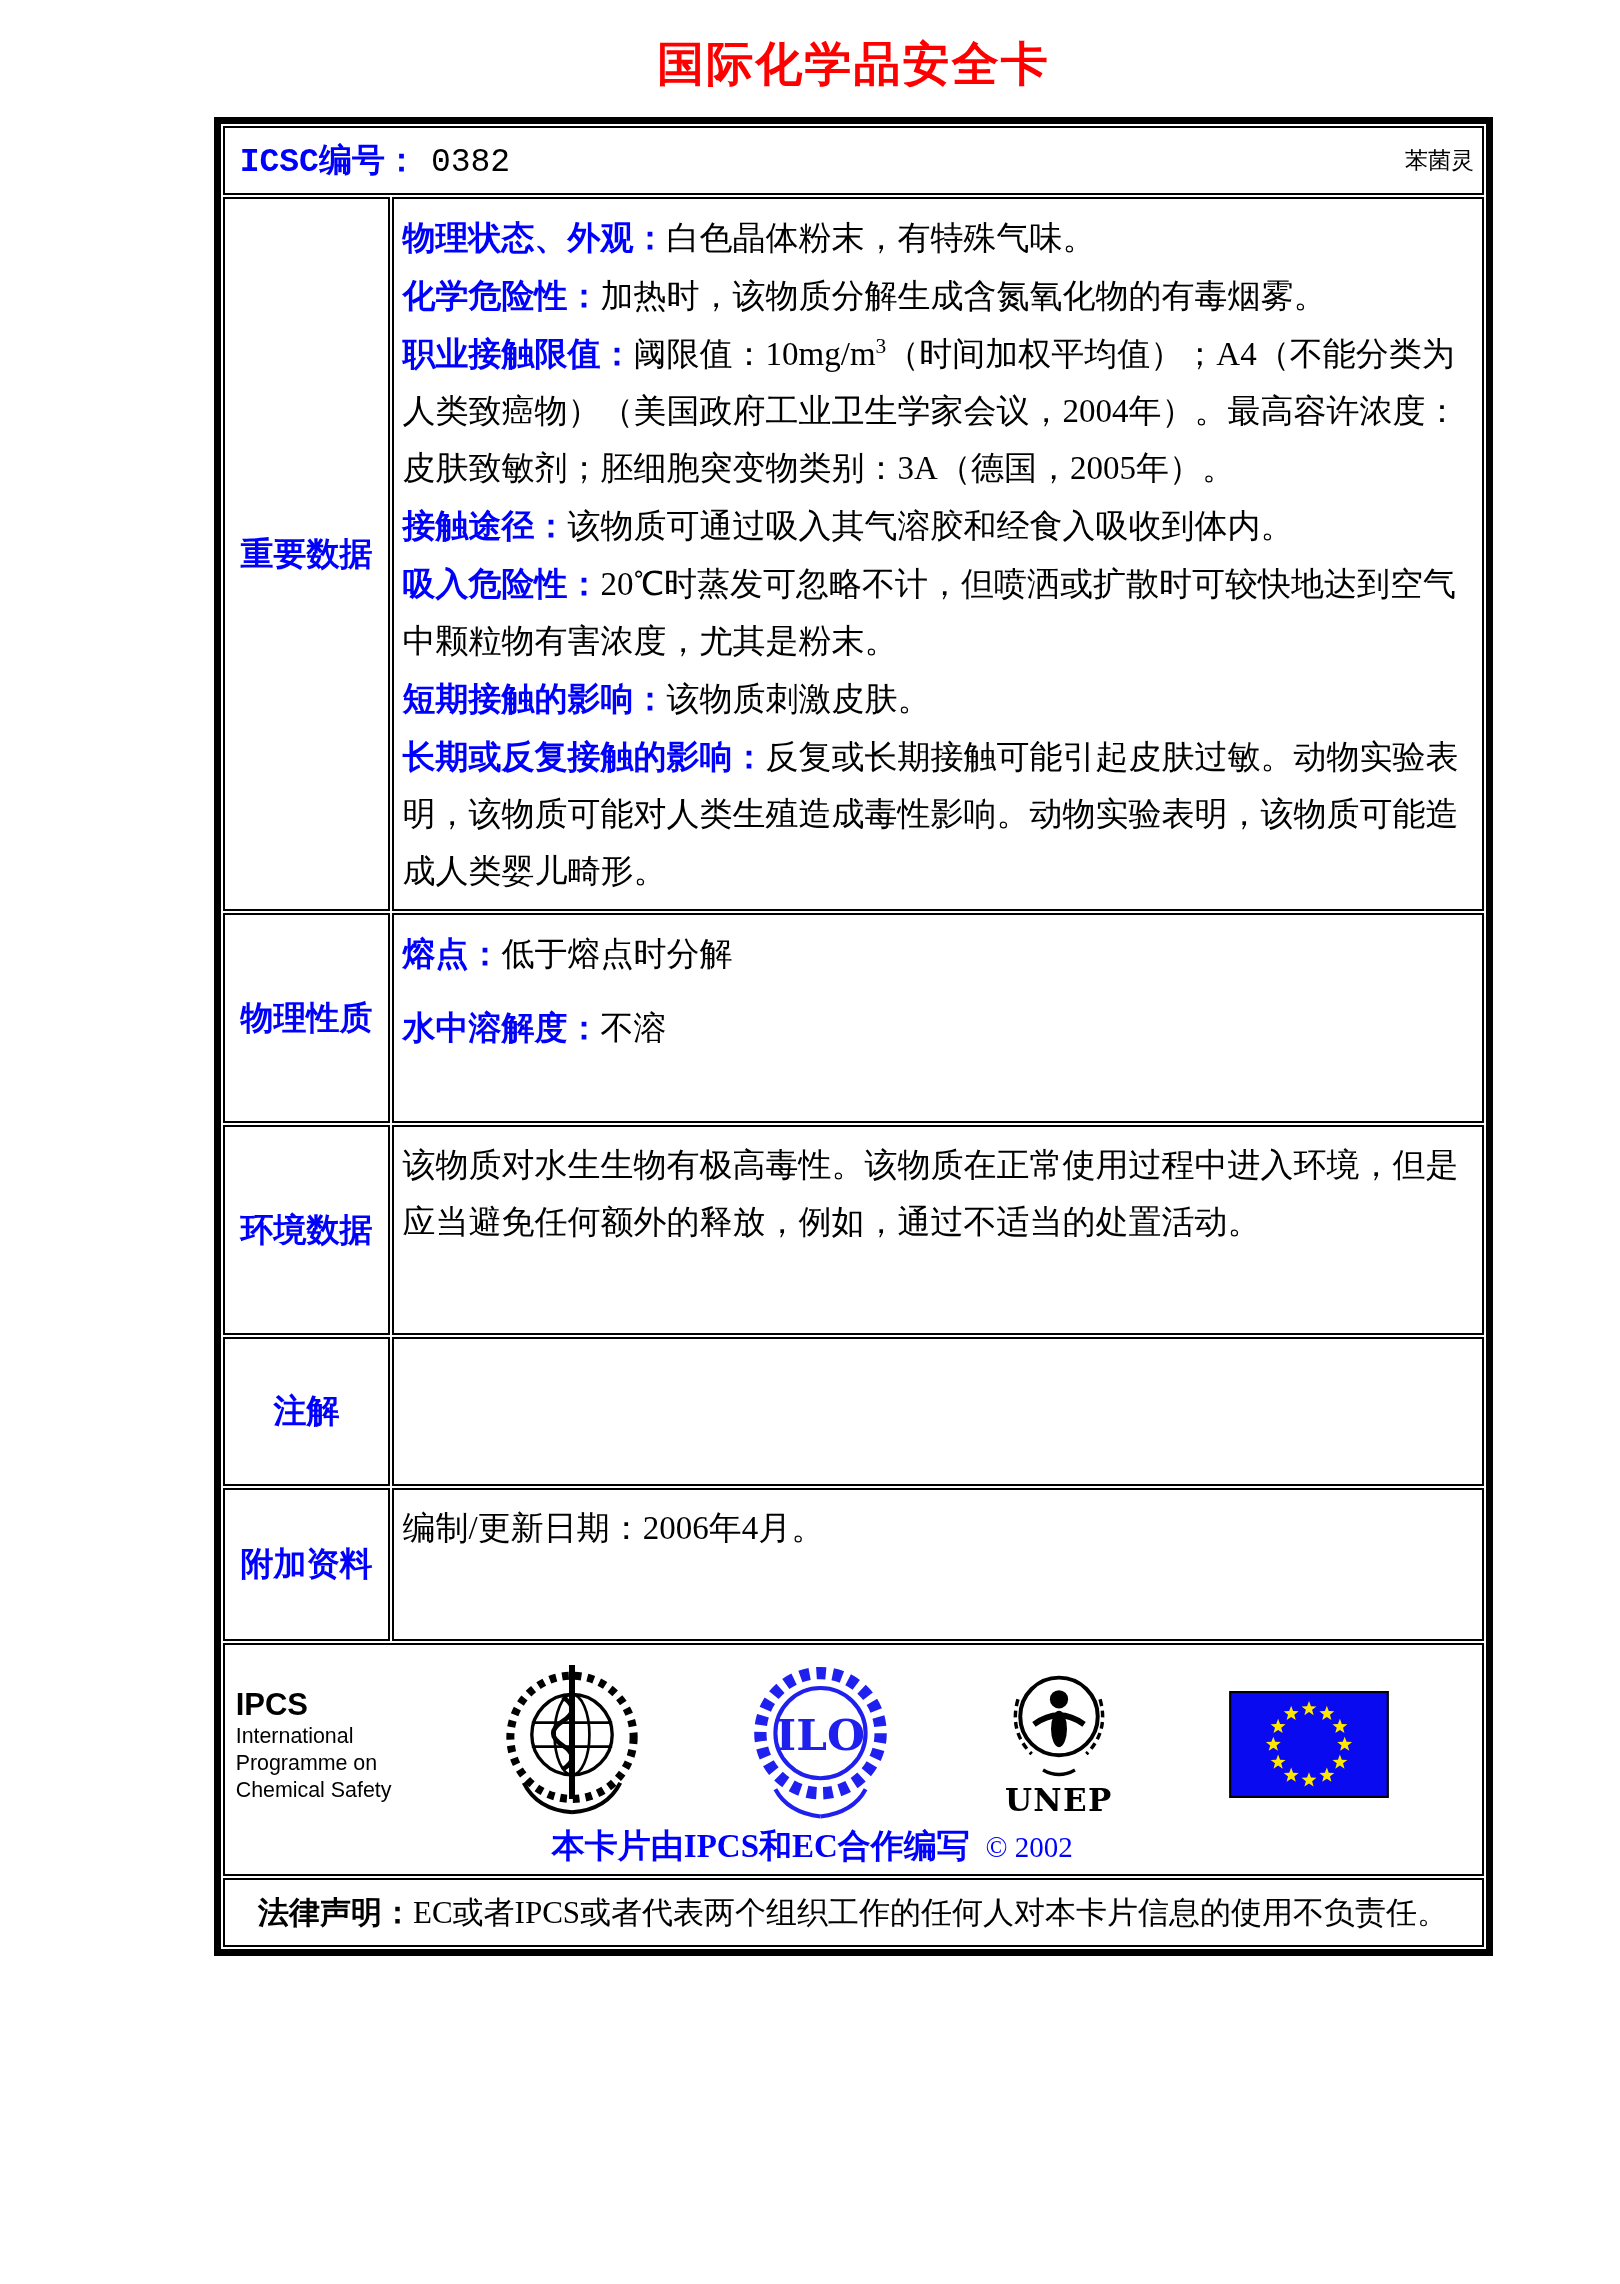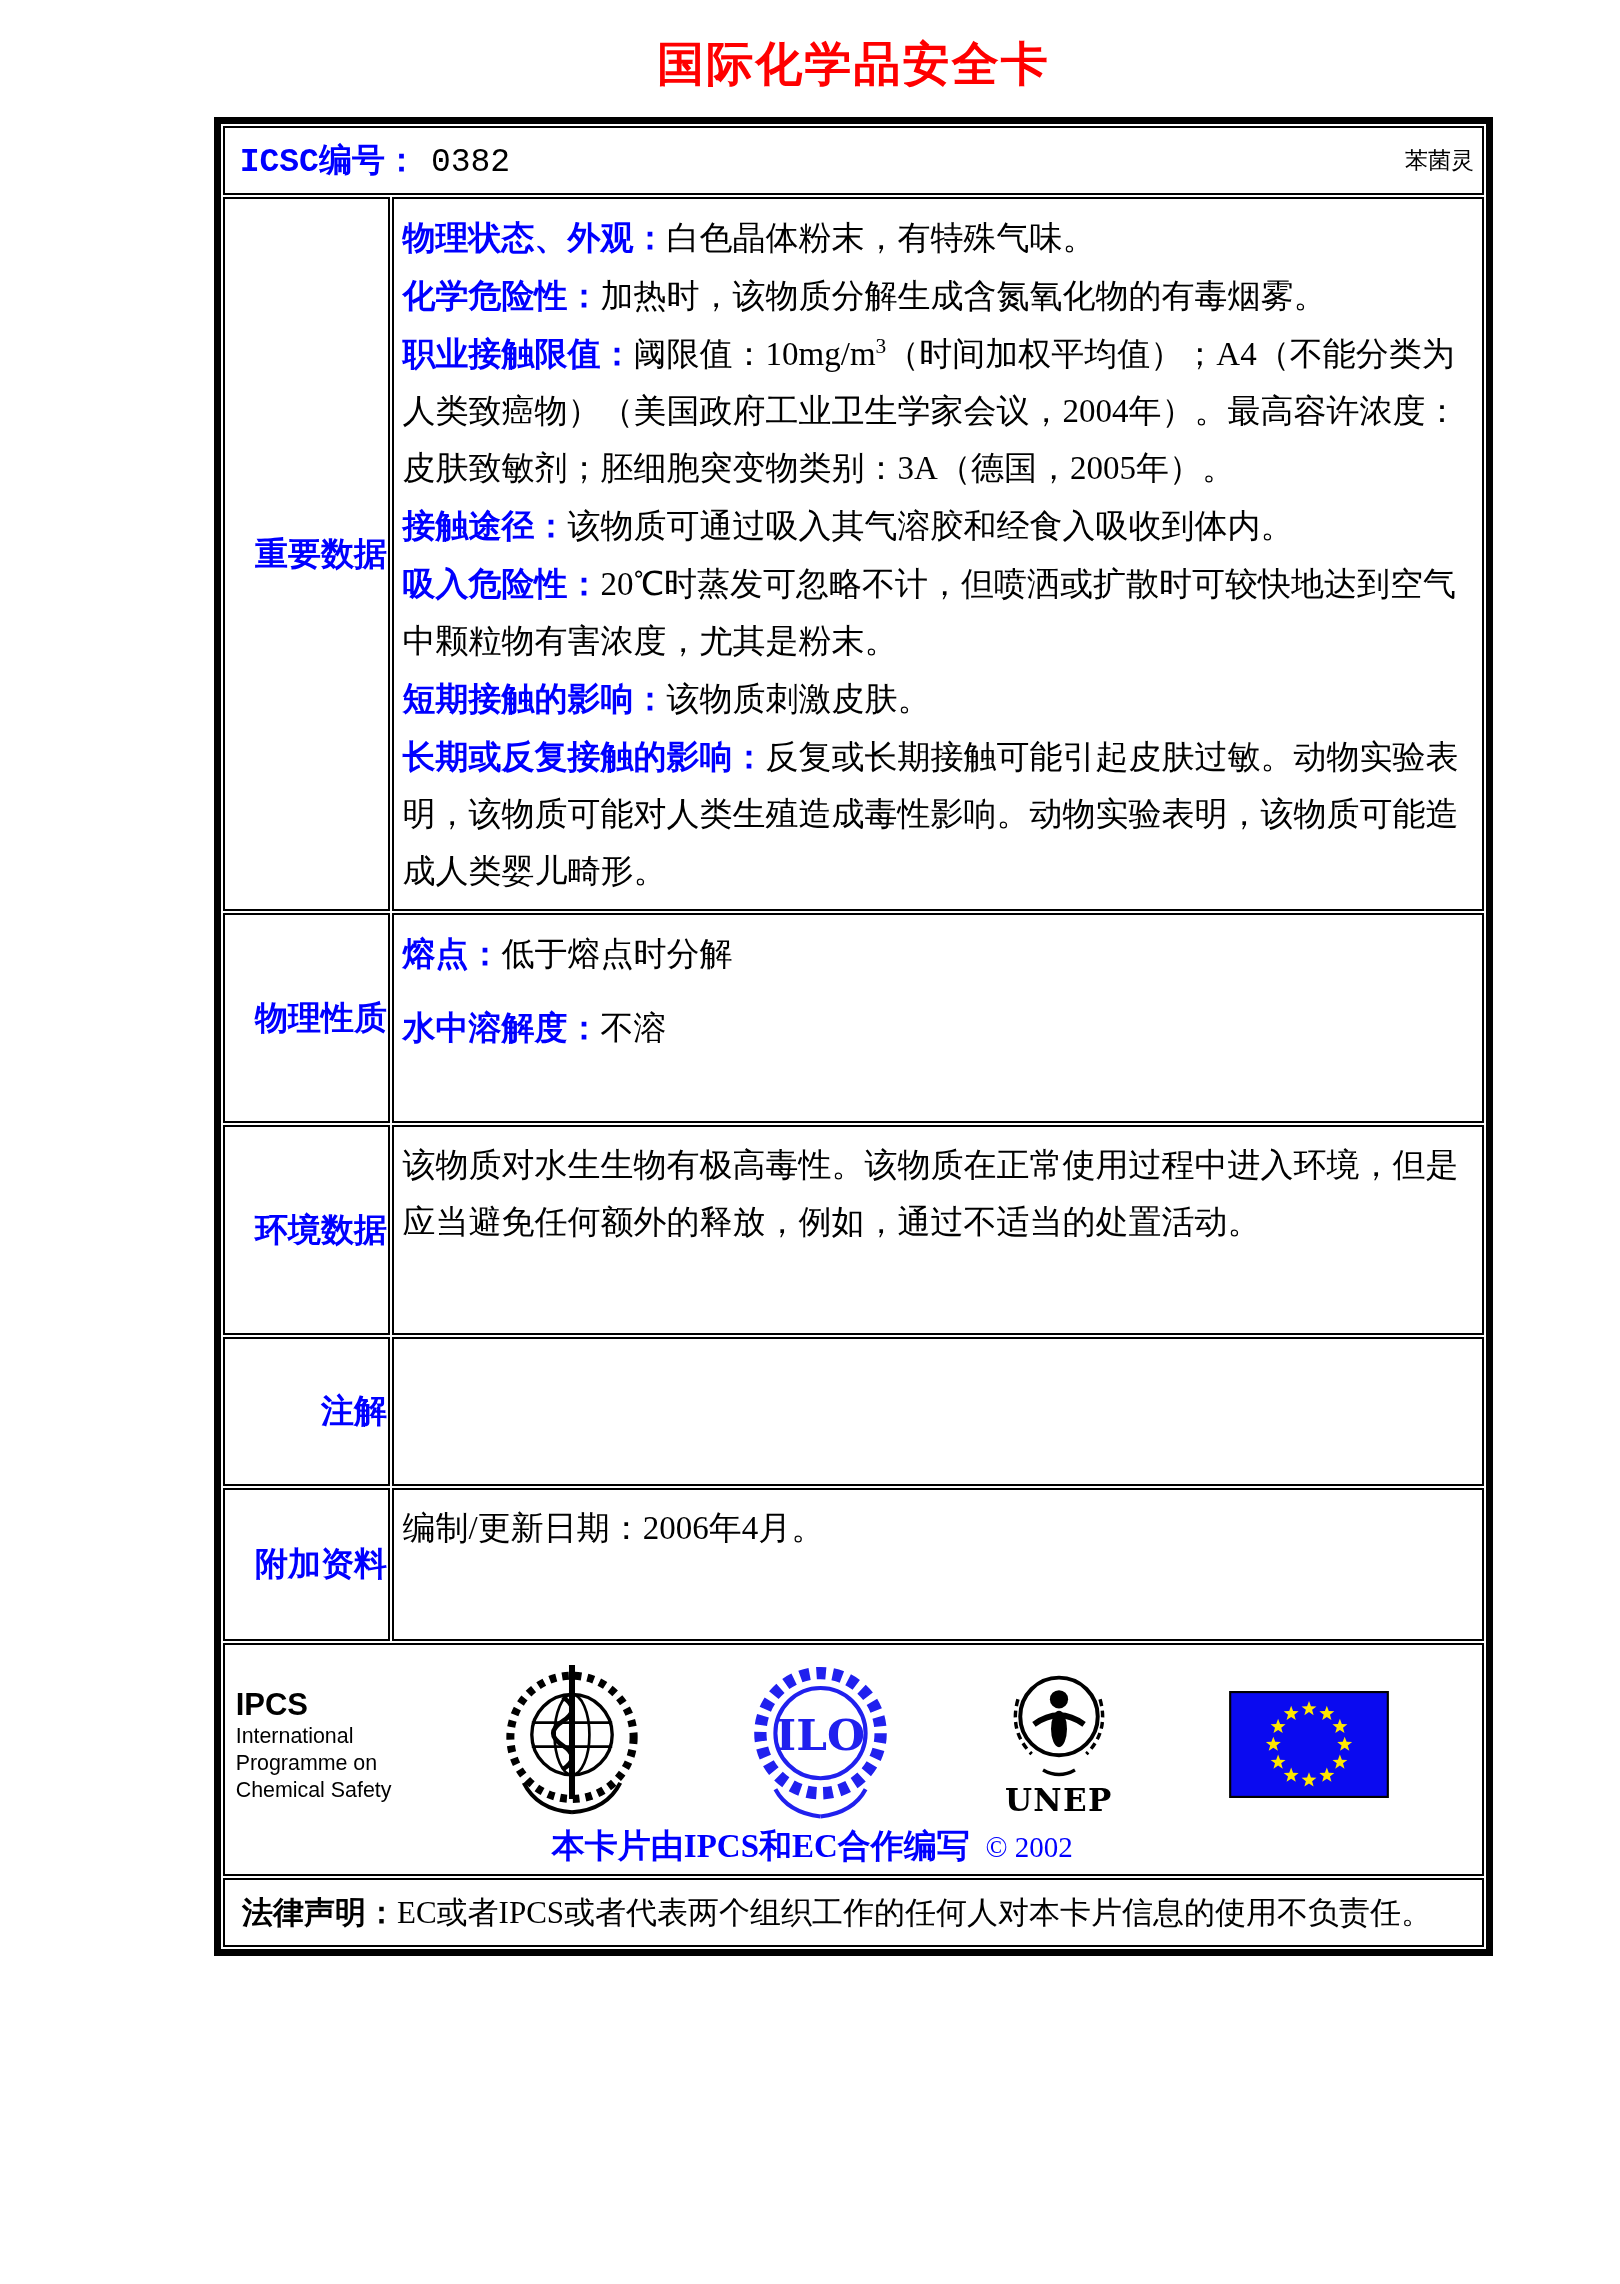--- a/index.html
+++ b/index.html
@@ -42,21 +42,21 @@
   }
   .icsc-number {
     color:#000; font-family:"Liberation Mono", monospace;
     font-size:33px; margin-left:13px;
   }
   .chem-name { color:#000; font-size:23px; }
 
   
   td.lbl {
     width:161px;
-    text-align:right; vertical-align:middle;
+    text-align:center; vertical-align:middle;
     color:#0000ff; font-weight:bold;
     font-size:33px;
     font-family:"Liberation Sans", sans-serif;
   }
 
   
   td.content {
     padding:10px 11.4px 7.1px 8.6px;
     font-size:33px;
     line-height:57px;
@@ -92,21 +92,21 @@
   .eu-flag { margin-top:8.6px; }
   .logos-caption {
     text-align:center; margin-top:1.4px;
     color:#0000ff;
   }
   .caption-main { font-weight:bold; font-size:33px; }
   .caption-copy { font-size:29px; margin-left:15.7px; }
 
   
   td.legal-cell { height:63px; }
-  .legal-inner { padding:0 16px; line-height:63px; font-size:31px; white-space:nowrap; }
+  .legal-inner { padding:0 0; line-height:63px; font-size:31px; white-space:nowrap;margin-left:32px; }
   .legal-label {
     color:#000; font-weight:bold;
     font-family:"Liberation Sans", sans-serif;
     font-size:31px;
   }
   .legal-text { color:#000; font-size:31px; }
 
   svg text { font-family:"DejaVu Serif", serif; }
 </style>
 </head>

